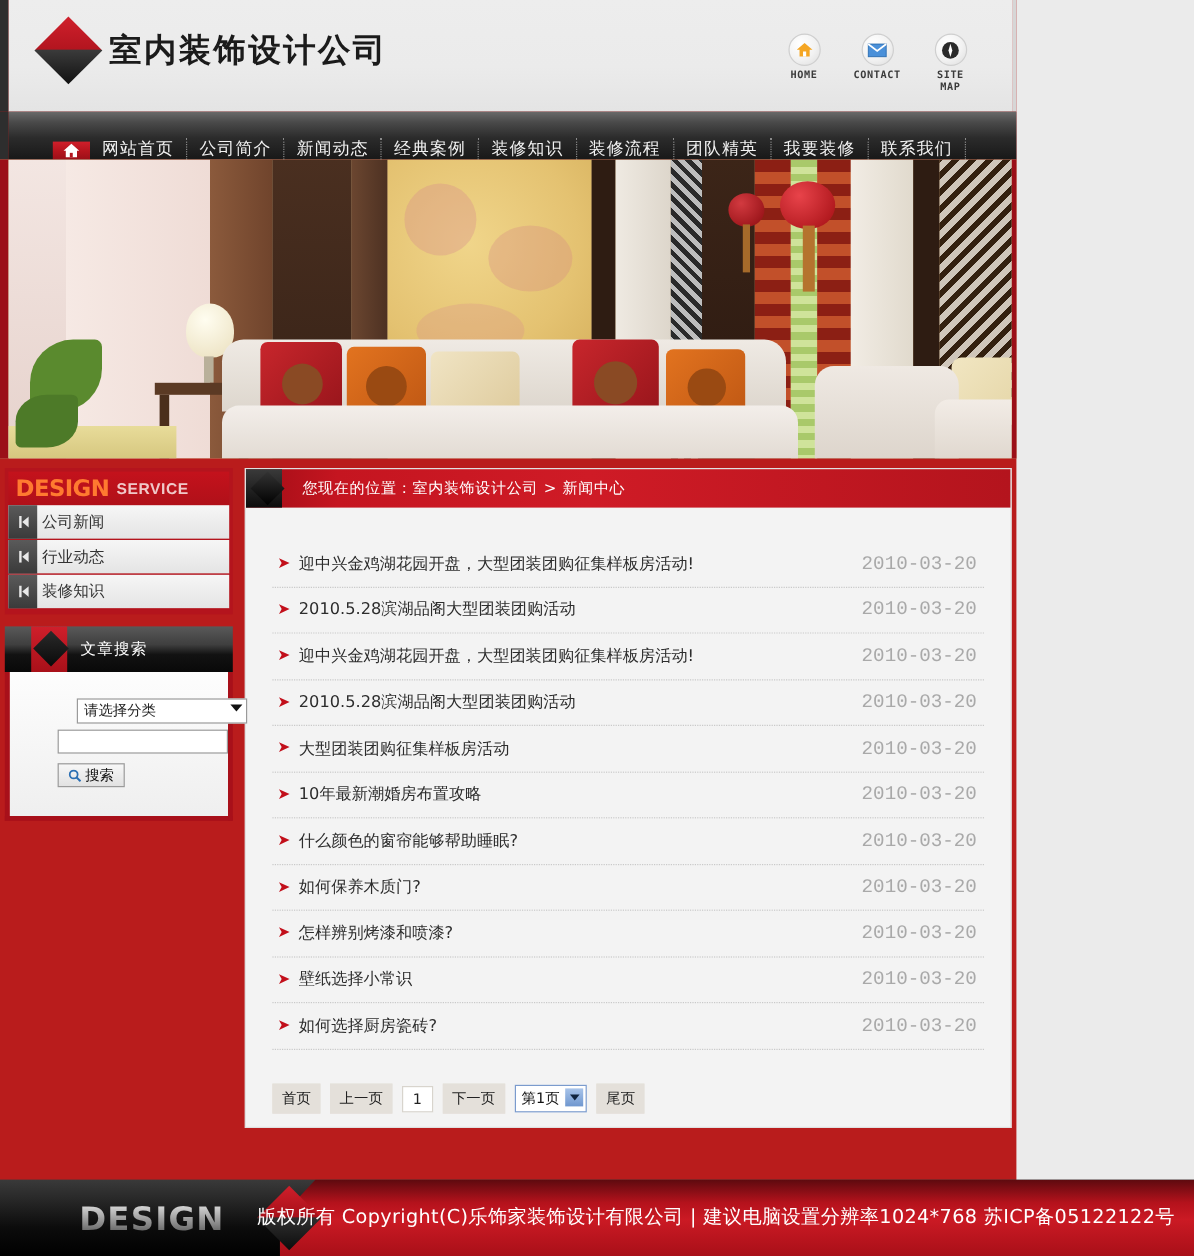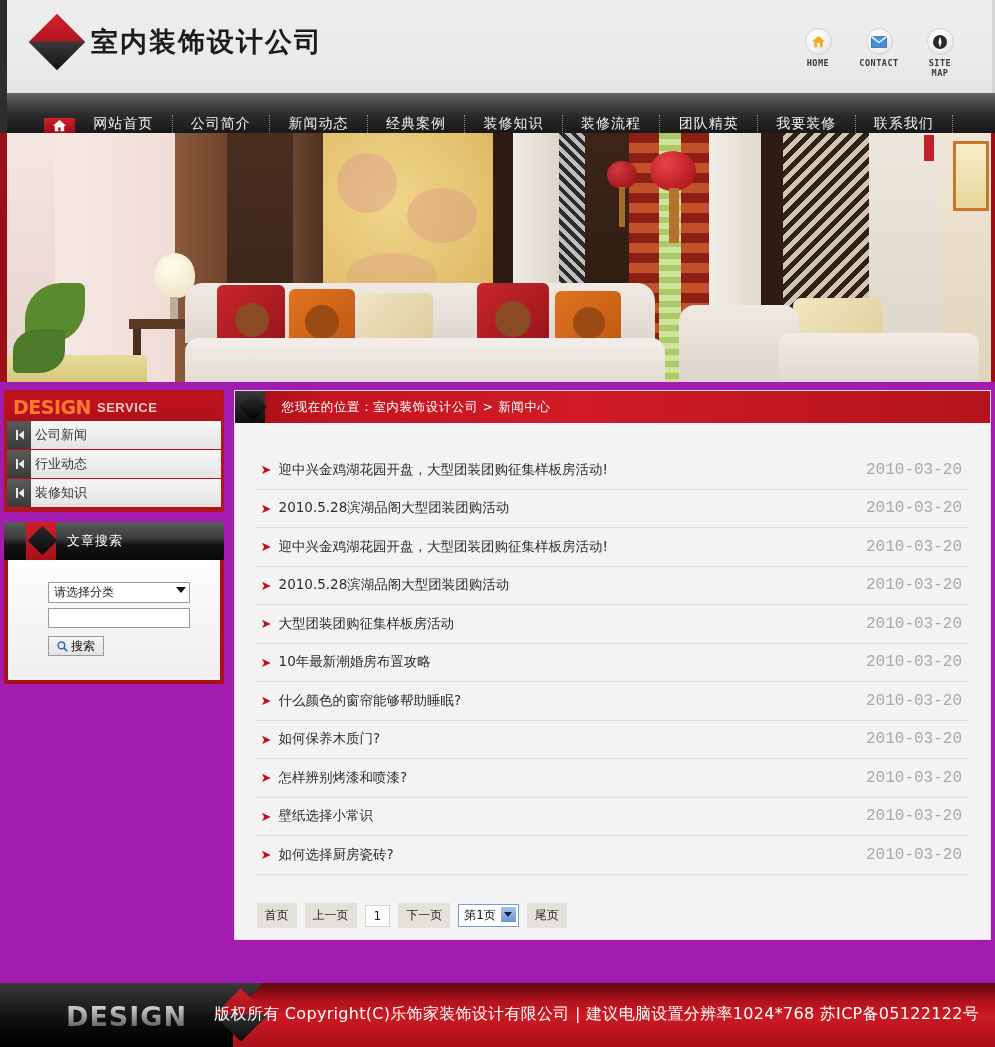--- a/index.html
+++ b/index.html
@@ -4,21 +4,21 @@
 <style>
   * { box-sizing: border-box; margin: 0; padding: 0; }
   html, body {
     width: 995px; height: 1047px;
     font-family: "Liberation Sans", "DejaVu Sans", sans-serif;
     background: #ebebeb;
     overflow: hidden;
   }
 
   
-  .page { position: relative; width: 995px; height: 1047px; background:#a21caf; }
+  .page { position: relative; width: 847px; height: 1047px; background:#b91c1c; }
 
   
   .header {
     position: relative; height: 93px;
     background: linear-gradient(to bottom, #ededed 0%, #ebebeb 60%, #e4e4e4 100%);
     border-left: 7px solid #2e2e2e;
     border-right: 3px solid #d6d6d6;
   }
   .logo-wrap { position:absolute; left:30px; top:22px; display:flex; align-items:center; gap:14px; }
   .logo-diamond {
@@ -120,21 +120,21 @@
 
   .search-box {
     border: 4px solid #a8101a; border-top: none;
     background: linear-gradient(to bottom,#fdfdfd 0%, #efefef 100%);
     padding: 22px 0 24px 0;
   }
   .search-inner { width: 142px; margin-left: 40px; }
   .sel-wrap {
     position:relative; width: 142px; height: 21px;
     background:#fff; border:1px solid #9a9a9a;
-    display:flex; align-items:center;
+    display:flex; align-items:center;margin-left:16px;
   }
   .sel-wrap .sel-text { font-size:12px; color:#222; padding-left:5px; font-family:"DejaVu Sans", sans-serif;}
   .sel-wrap .caret {
     position:absolute; right:3px; top:4px; width:0;height:0;
     border-left:5px solid transparent;border-right:5px solid transparent;border-top:6px solid #111;
   }
   .txt-in {
     width: 142px; height: 20px; margin-top: 5px;
     background:#fff; border:1px solid #9a9a9a;
   }

